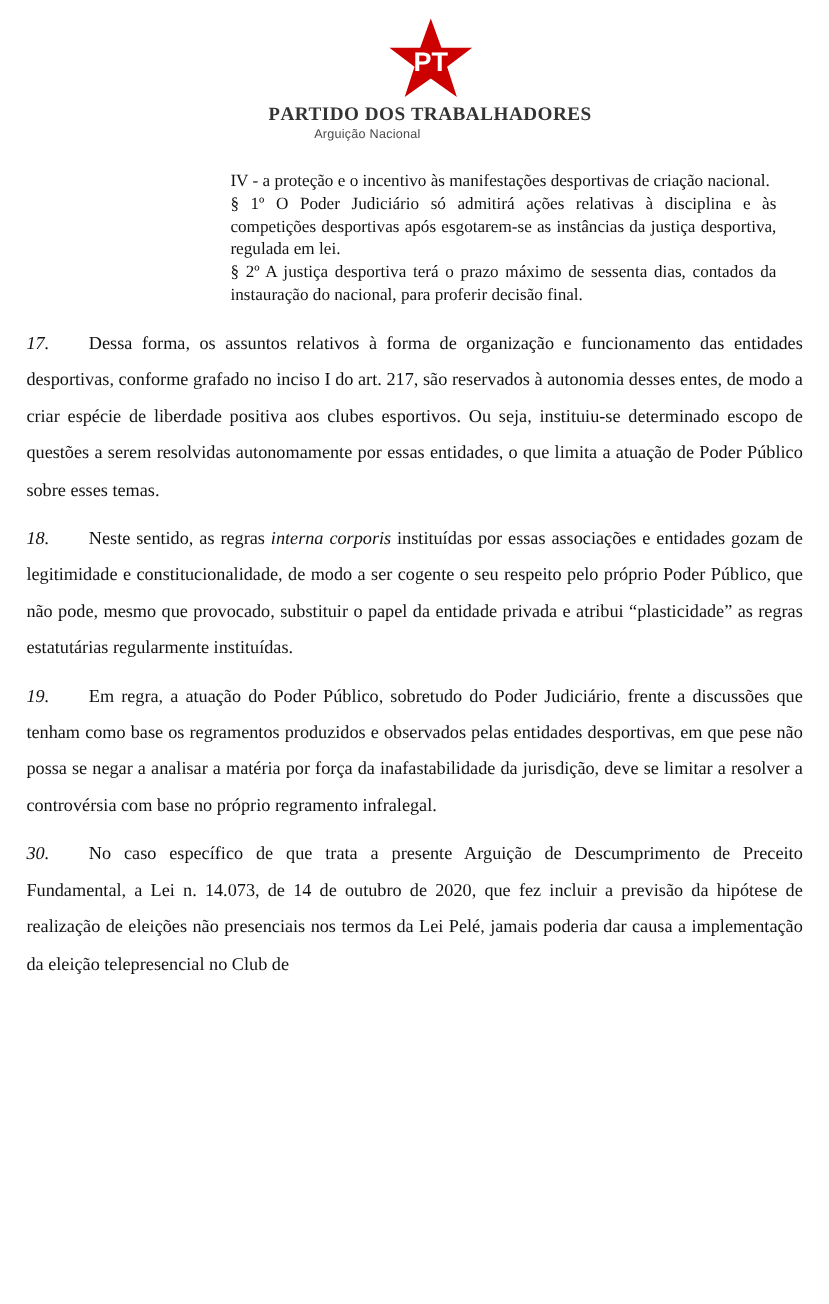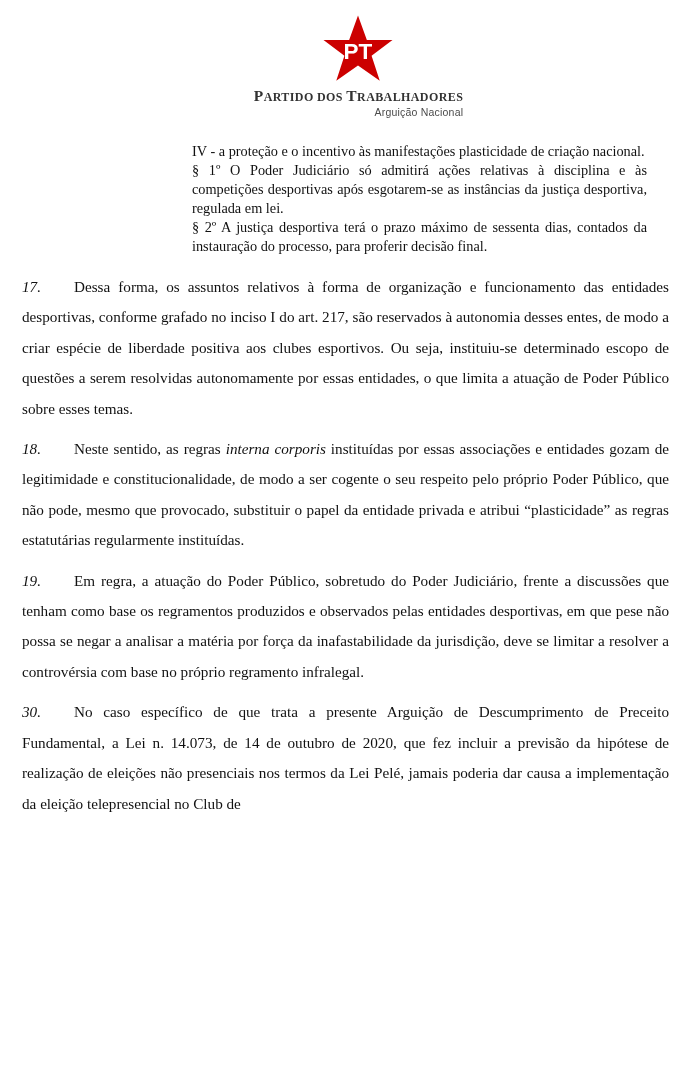--- a/index.html
+++ b/index.html
@@ -21,42 +21,42 @@
     box-sizing: border-box;
   }
 
   
   .letterhead {
     padding-top: 14px;
     text-align: center;
   }
   .logo-wrap {
     display: inline-block;
-    text-align: right;
+    text-align: left;
     margin-left: 26px;
   }
   .star {
     display: block;
     margin: 0 auto;
     width: 76px;
     height: 72px;
   }
   .party-name {
     margin-top: 2px;
     font-family: "Liberation Serif", serif;
     font-weight: bold;
     letter-spacing: 0.4px;
     color: #333333;
     line-height: 1;
   }
   .party-name .big {
     font-size: 15.5px;
   }
   .party-name .small {
-    font-size: 12px;
+    font-size: 16px;
   }
   .sub-name {
     margin-top: 2px;
     font-family: "Liberation Sans", sans-serif;
     font-size: 10.5px;
     color: #4a4a4a;
     letter-spacing: 0.2px;
     padding-left: 38px;
   }
 
@@ -120,23 +120,23 @@
       <div class="party-name">
         <span class="big">P</span><span class="small">ARTIDO DOS </span><span class="big">T</span><span class="small">RABALHADORES</span>
       </div>
       <div class="sub-name">Arguição Nacional</div>
     </div>
   </div>
 
   <div class="content">
 
     <blockquote class="quote-block">
-      <p>IV - a proteção e o incentivo às manifestações plasticidade de criação nacional.</p>
+      <p>IV - a proteção e o incentivo às manifestações desportivas de criação nacional.</p>
       <p>§ 1º O Poder Judiciário só admitirá ações relativas à disciplina e às competições desportivas após esgotarem-se as instâncias da justiça desportiva, regulada em lei.</p>
-      <p>§ 2º A justiça desportiva terá o prazo máximo de sessenta dias, contados da instauração do processo, para proferir decisão final.</p>
+      <p>§ 2º A justiça desportiva terá o prazo máximo de sessenta dias, contados da instauração do nacional, para proferir decisão final.</p>
     </blockquote>
 
     <p class="para first-para">
       <span class="num">17.</span><span>Dessa forma, os assuntos relativos à forma de organização e funcionamento das entidades desportivas, conforme grafado no inciso I do art. 217, são reservados à autonomia desses entes, de modo a criar espécie de liberdade positiva aos clubes esportivos. Ou seja, instituiu-se determinado escopo de questões a serem resolvidas autonomamente por essas entidades, o que limita a atuação de Poder Público sobre esses temas.</span>
     </p>
 
     <p class="para">
       <span class="num">18.</span><span>Neste sentido, as regras </span><em>interna corporis</em><span> instituídas por essas associações e entidades gozam de legitimidade e constitucionalidade, de modo a ser cogente o seu respeito pelo próprio Poder Público, que não pode, mesmo que provocado, substituir o papel da entidade privada e atribui “plasticidade” as regras estatutárias regularmente instituídas.</span>
     </p>
 

